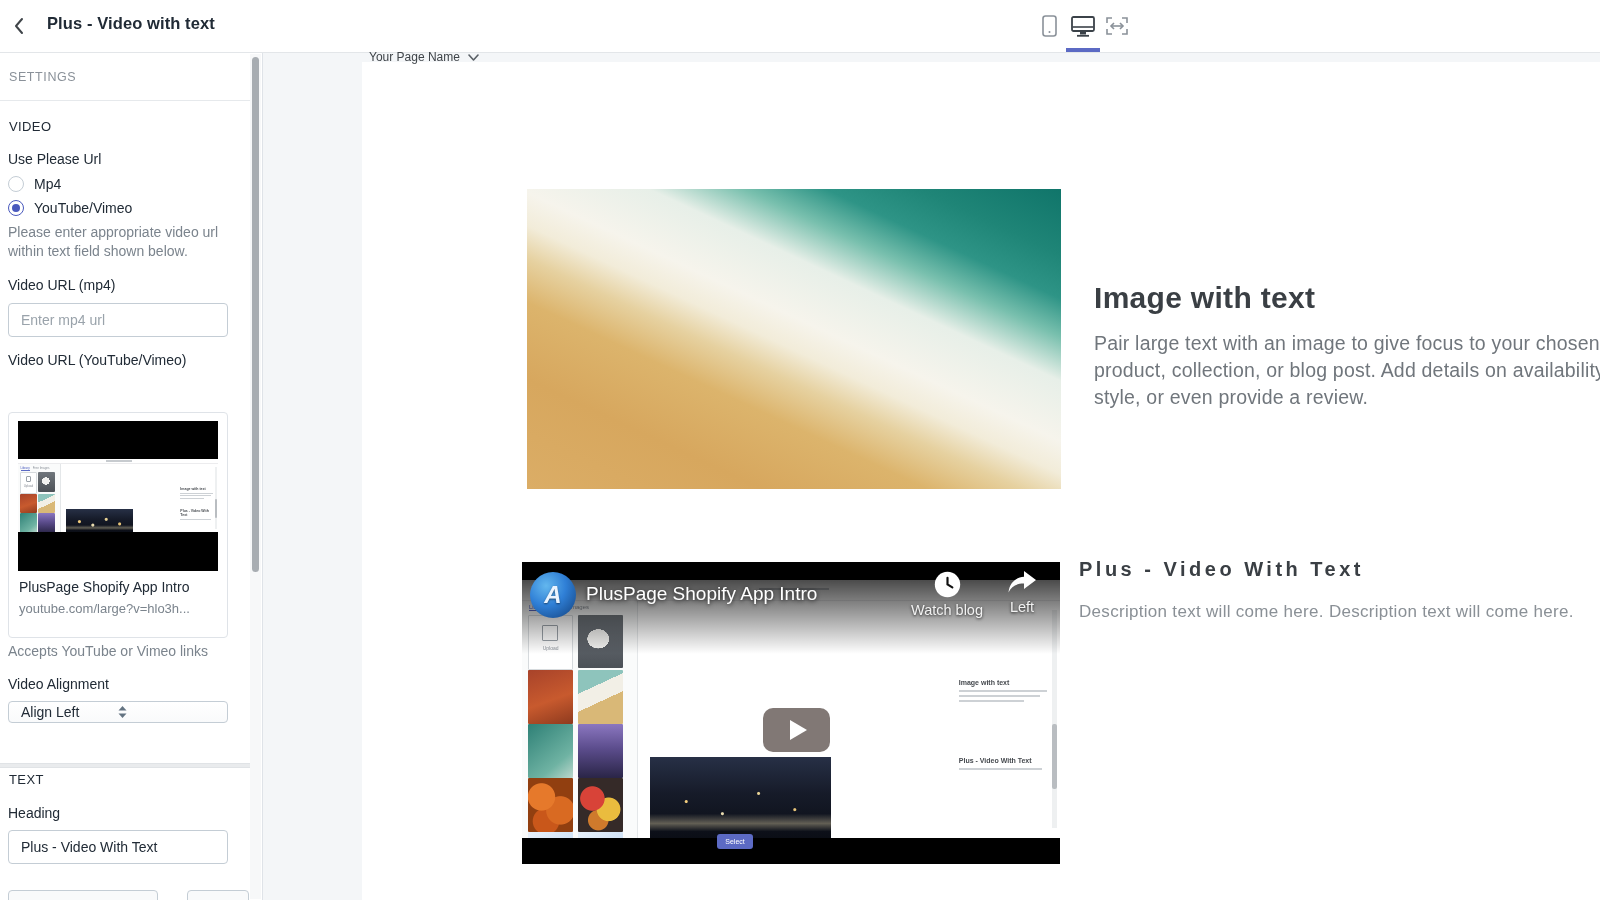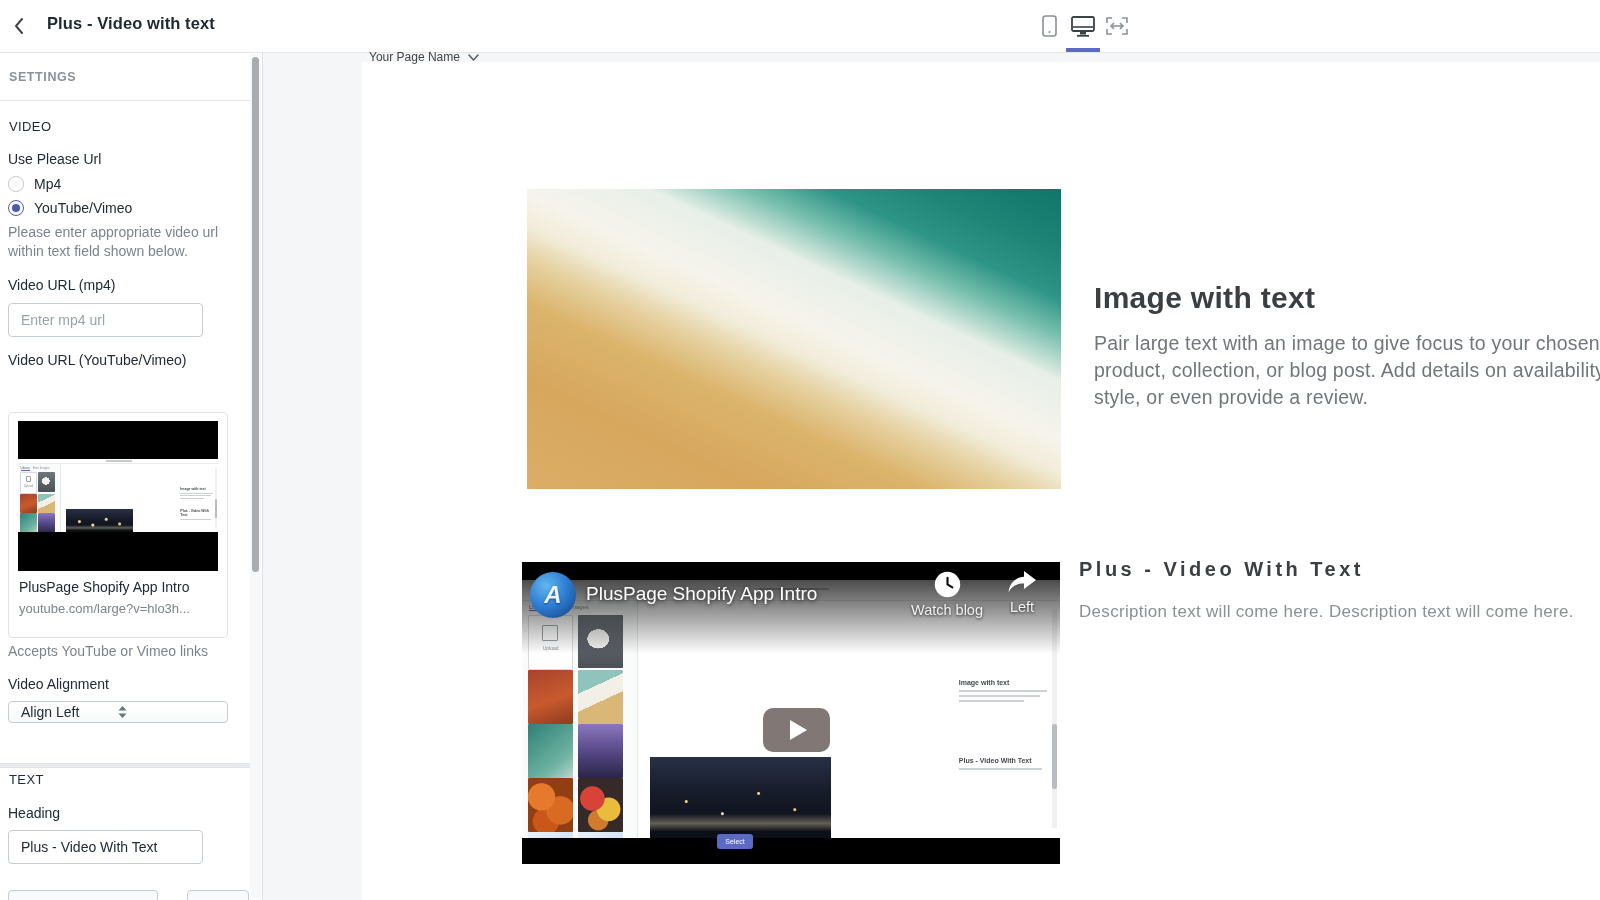--- a/index.html
+++ b/index.html
@@ -12,25 +12,25 @@
   .back-btn { position:absolute; left:0; top:0; width:38px; height:52px; display:flex; align-items:center; justify-content:center; cursor:pointer; background:none; border:none; }
   .panel-title { position:absolute; left:47px; top:14px; font-size:16.5px; font-weight:700; color:#212b36; letter-spacing:.1px; }
   .pagename { position:absolute; left:369px; top:14px; display:flex; align-items:center; gap:8px; font-size:12px; color:#3f4449; cursor:pointer;margin-top:36px; }
   .device-switch { position:absolute; left:1032px; top:0; height:52px; display:flex; }
   .dev-btn { width:34px; height:52px; display:flex; align-items:center; justify-content:center; background:none; border:none; cursor:pointer; position:relative; }
   .dev-underline { position:absolute; left:1066px; bottom:0; width:34px; height:4px; background:#5c6ac4; }
 
   
   .sidebar { position:absolute; left:0; top:53px; width:263px; bottom:0; background:#fff; border-right:1px solid #dfe3e8; z-index:20; }
   .settings-head { position:absolute; left:0; top:0; width:250px; height:48px; border-bottom:1px solid #e6e9ec; display:flex; align-items:center; padding-left:9px; }
-  .settings-head span { font-size:12.5px; font-weight:700; color:#8a9199; letter-spacing:.6px; }
+  .settings-head span { font-size:12.5px; font-weight:400; color:#8a9199; letter-spacing:.6px; }
   .sb-label { position:absolute; left:8px; font-size:14px; color:#212b36; }
   .sb-section { position:absolute; left:9px; font-size:13px; font-weight:400; color:#212b36; letter-spacing:.4px; }
   .sb-help { position:absolute; left:8px; width:222px; font-size:14px; color:#7b848d; line-height:19px; }
-  .sb-input { position:absolute; left:8px; width:195px; height:34px; border:1px solid #c4cdd5; border-radius:4px; font-size:14px; color:#212b36; padding:0 12px; font-family:"Liberation Sans",sans-serif; background:#fff; outline:none; }
+  .sb-input { position:absolute; left:8px; width:220px; height:34px; border:1px solid #c4cdd5; border-radius:4px; font-size:14px; color:#212b36; padding:0 12px; font-family:"Liberation Sans",sans-serif; background:#fff; outline:none; }
   .sb-input::placeholder { color:#9aa3ab; }
   .radio-row { position:absolute; left:8px; display:flex; align-items:center; gap:10px; cursor:pointer; }
   .radio { width:16px; height:16px; border-radius:50%; border:1.5px solid #c4cdd5; background:#fff; flex:0 0 auto; }
   .radio.sel { border:1.5px solid #4959bd; display:flex; align-items:center; justify-content:center; }
   .radio.sel::after { content:""; width:8px; height:8px; border-radius:50%; background:#4959bd; }
   .radio-row span { font-size:14px; color:#212b36; }
   .yt-card { position:absolute; left:8px; top:359px; width:220px; height:226px; border:1px solid #dfe3e8; border-radius:4px; background:#fff; }
   .yt-thumb { position:absolute; left:9px; top:8px; width:200px; height:150px; background:#000; overflow:hidden; cursor:pointer; }
   .yt-card-title { position:absolute; left:10px; top:166px; font-size:14px; color:#212b36; }
   .yt-card-link { position:absolute; left:10px; top:188px; font-size:13px; color:#7b848d; }

